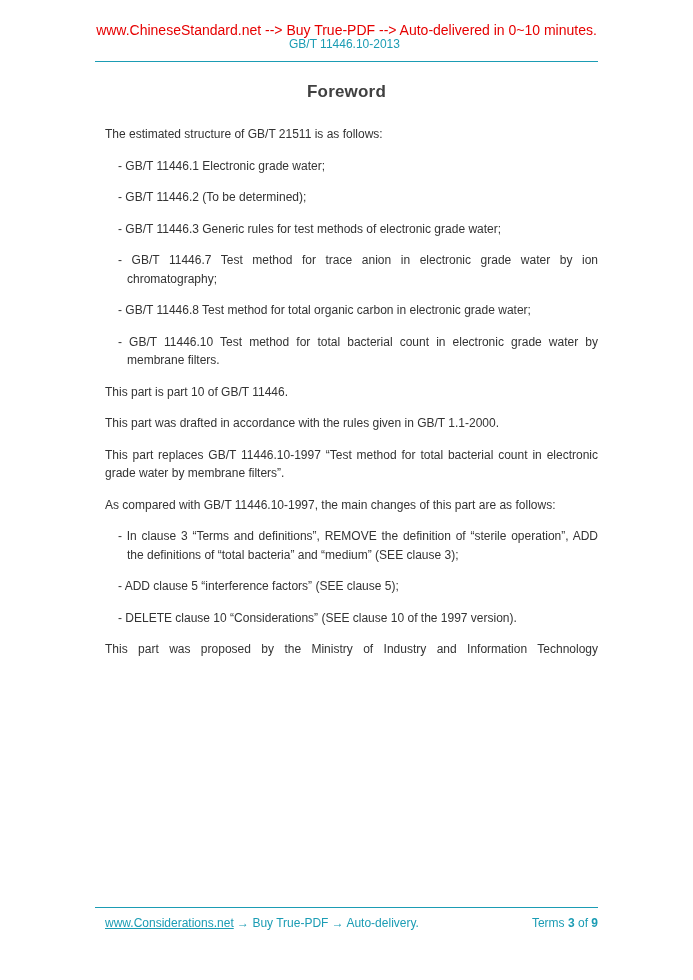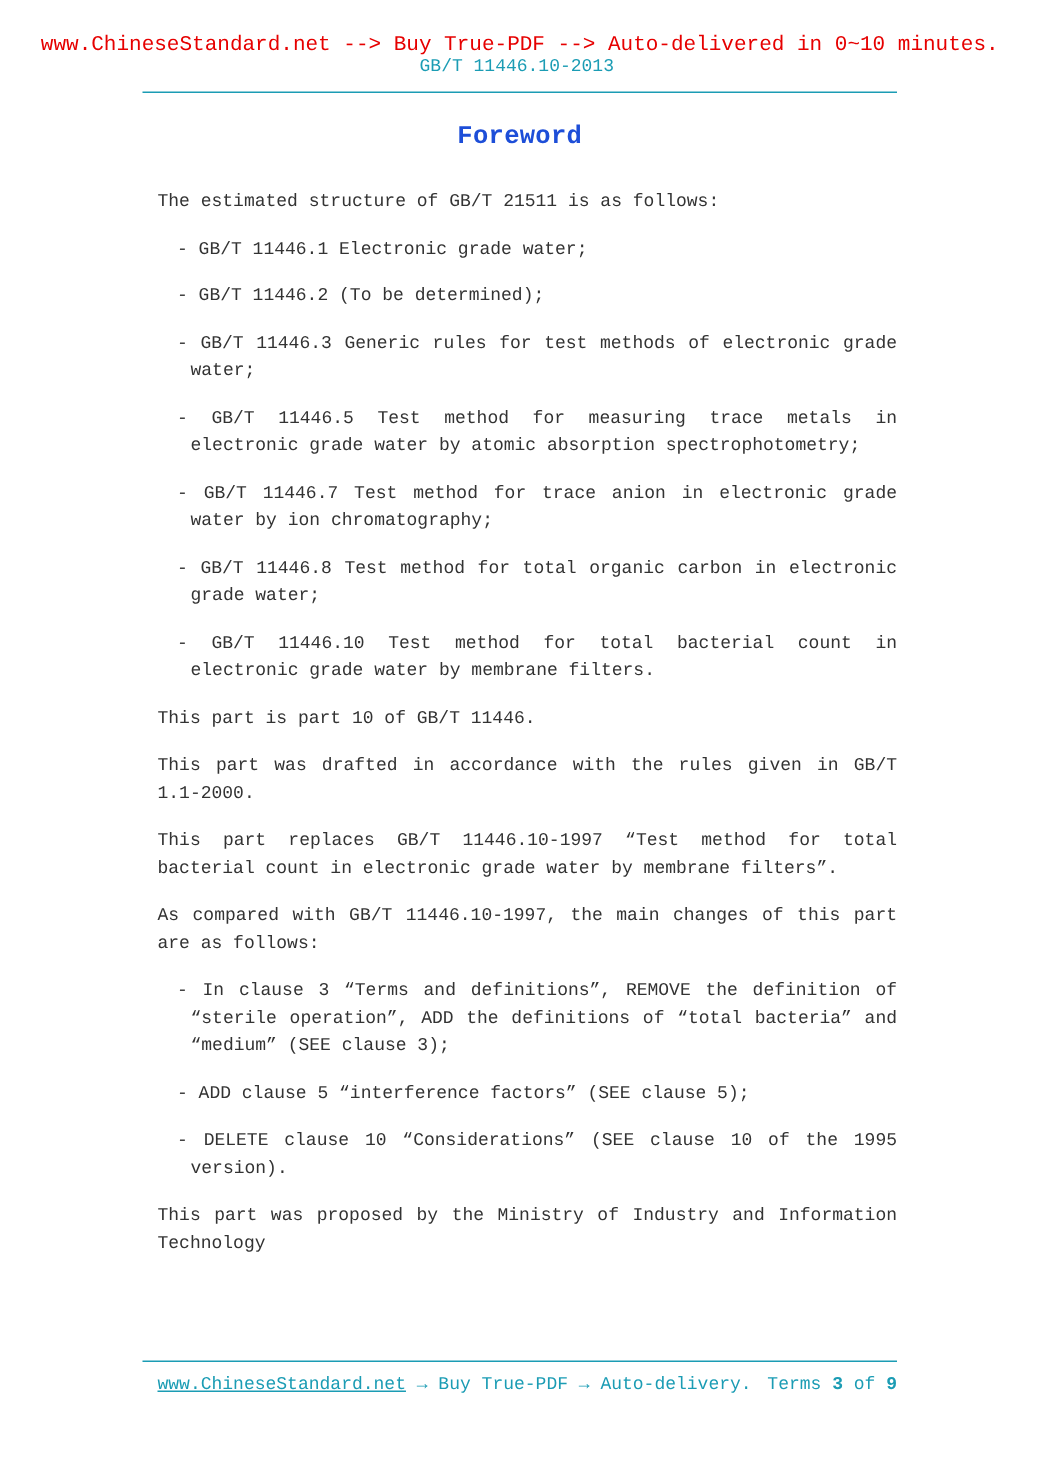--- a/index.html
+++ b/index.html
@@ -2,21 +2,21 @@
 <html style="--accent: #1b9cb4; --promo: #e60000; --text: #333333;"><head>
 <meta charset="utf-8">
 <style>
   * { margin: 0; padding: 0; box-sizing: border-box; }
   html, body { background: #ffffff; }
   .page {
     position: relative;
     width: 693px;
     height: 980px;
     background: #ffffff;
-    font-family: Liberation Mono, monospace;
+    font-family: Liberation Sans, sans-serif;
     color: var(--text, #333333);
     overflow: hidden;
   }
   .promo {
     position: absolute;
     top: 22px; left: 0; right: 0;
     text-align: center;
     color: var(--promo, #e60000);
     font-size: 14px;
     cursor: pointer;
@@ -37,21 +37,21 @@
     height: 0;
   }
   .header-rule { top: 61px; }
   .footer-rule { top: 907px; }
   .title {
     position: absolute;
     top: 82px; left: 0; right: 0;
     text-align: center;
     font-size: 17px;
     font-weight: bold;
-    color: #1d4ed8;
+    color: #404040;
     letter-spacing: 0.2px;
   }
   .content {
     position: absolute;
     top: 125px;
     left: 105px;
     width: 493px;
     font-size: 12px;
     line-height: 18.5px;
     text-align: justify;
@@ -95,43 +95,42 @@
 
   <h1 class="title">Foreword</h1>
 
   <div class="content">
 
     <p>The estimated structure of GB/T 21511 is as follows:</p>
 
     <div class="item">- GB/T 11446.1 Electronic grade water;</div>
     <div class="item">- GB/T 11446.2 (To be determined);</div>
     <div class="item">- GB/T 11446.3 Generic rules for test methods of electronic grade water;</div>
-    <div class="item">- GB/T 11446.5 Test method for measuring trace metals in electronic grade water by atomic absorption spectrophotometry;</div>
     <div class="item">- GB/T 11446.7 Test method for trace anion in electronic grade water by ion chromatography;</div>
     <div class="item">- GB/T 11446.8 Test method for total organic carbon in electronic grade water;</div>
     <div class="item">- GB/T 11446.10 Test method for total bacterial count in electronic grade water by membrane filters.</div>
 
     <p>This part is part 10 of GB/T 11446.</p>
     <p>This part was drafted in accordance with the rules given in GB/T 1.1-2000.</p>
     <p>This part replaces GB/T 11446.10-1997 “Test method for total bacterial count in electronic grade water by membrane filters”.</p>
     <p>As compared with GB/T 11446.10-1997, the main changes of this part are as follows:</p>
 
     <div class="item">- In clause 3 “Terms and definitions”, REMOVE the definition of “sterile operation”, ADD the definitions of “total bacteria” and “medium” (SEE clause 3);</div>
     <div class="item">- ADD clause 5 “interference factors” (SEE clause 5);</div>
-    <div class="item">- DELETE clause 10 “Considerations” (SEE clause 10 of the 1995 version).</div>
+    <div class="item">- DELETE clause 10 “Considerations” (SEE clause 10 of the 1997 version).</div>
 
     <p class="force-justify">This part was proposed by the Ministry of Industry and Information Technology</p>
 
   </div>
 
   <div class="rule footer-rule"></div>
 
   <div class="footer-row">
     <span class="footer-left">
-      <a class="footer-link">www.ChineseStandard.net</a>
+      <a class="footer-link">www.Considerations.net</a>
       <span>→ Buy True-PDF → Auto-delivery.</span>
     </span>
     <span class="page-num">
       <span>Terms</span>
       <b>3</b>
       <span>of</span>
       <b>9</b>
     </span>
   </div>
 

